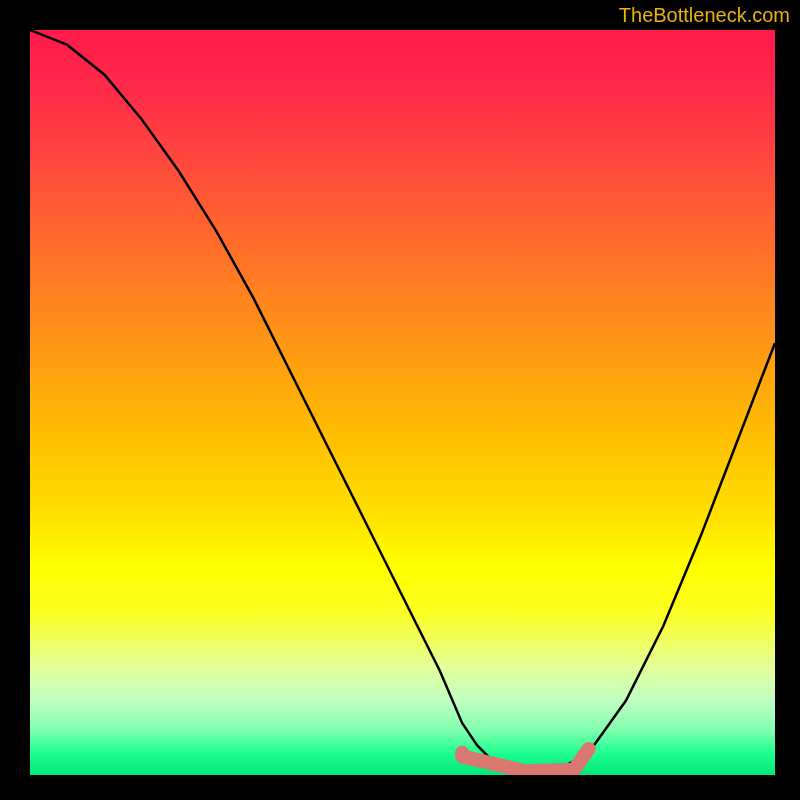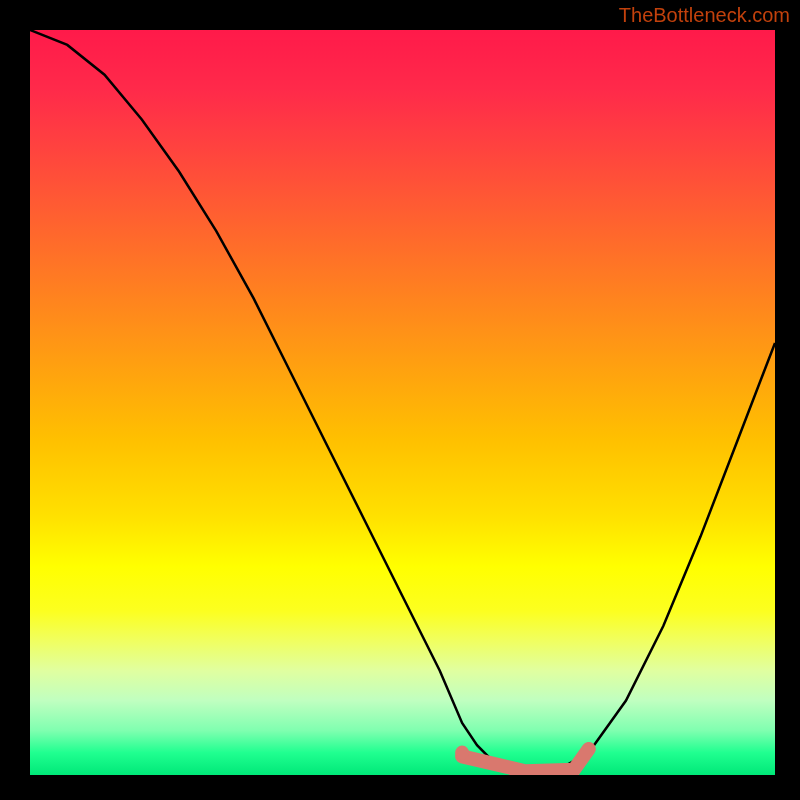--- a/index.html
+++ b/index.html
@@ -8,21 +8,21 @@
     height: 800px;
     background: #000;
     font-family: Arial, sans-serif;
     position: relative;
     overflow: hidden;
   }
   .watermark {
     position: absolute;
     top: 4px;
     right: 10px;
-    color: #c2410c;
+    color: #eab308;
     font-size: 20px;
     font-weight: 500;
     z-index: 10;
   }
   .chart-container {
     position: absolute;
     left: 30px;
     top: 30px;
     width: 745px;
     height: 745px;

